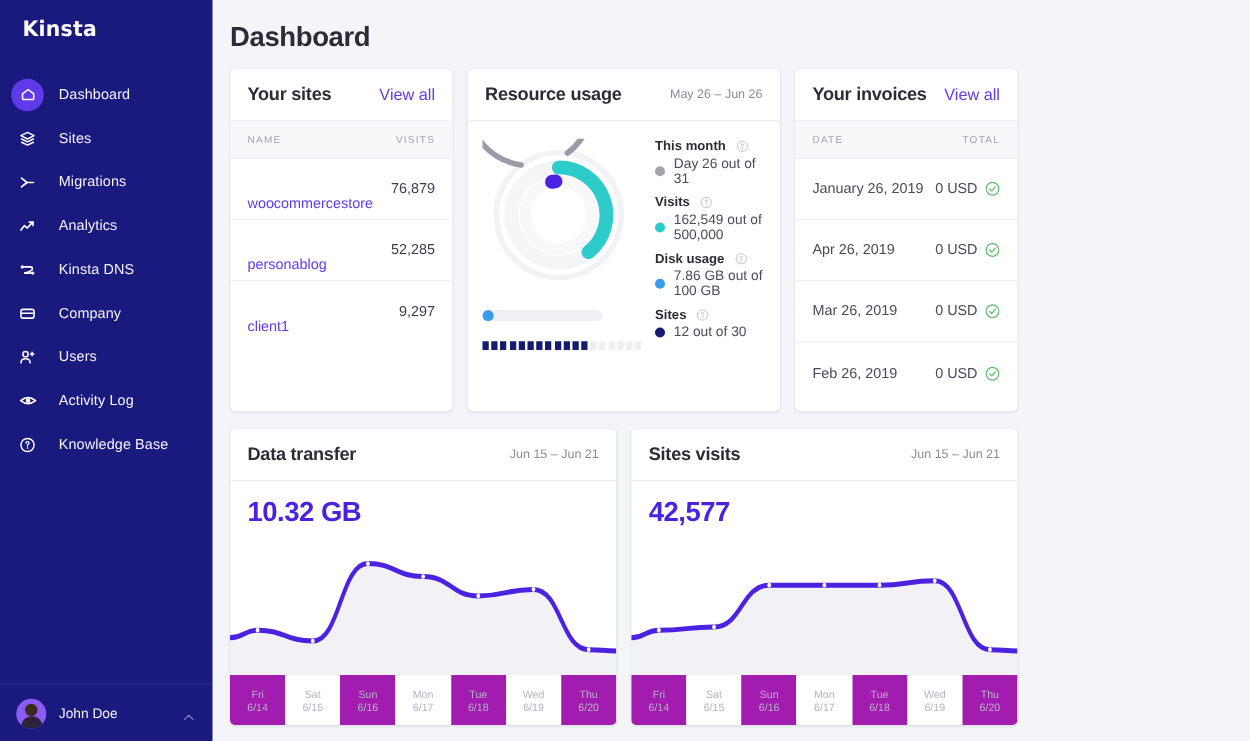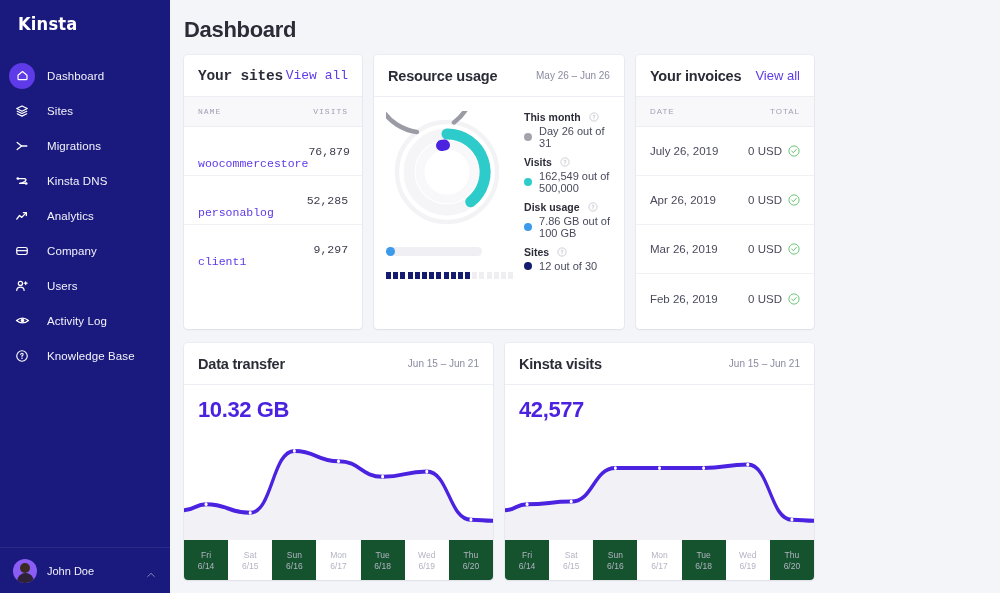--- a/index.html
+++ b/index.html
@@ -115,21 +115,21 @@
     display: flex; justify-content: space-between; align-items: center;
     padding: 0 14px; height: 49px;
     border-bottom: 1px solid #f0f0f5;
   }
   .trow:last-child { border-bottom: none; }
   .cell-link { font-size: 11.5px; color: #5f3ae8; cursor: pointer; margin-top: 24px; }
   .cell-val { font-size: 11.5px; color: #3c3c4c; }
   .cell-date { font-size: 11.5px; color: #4a4a5c; }
   .cell-total { font-size: 11.5px; color: #4a4a5c; display: flex; align-items: center; gap: 6px; }
 
-  .card-sites { width: 228px; font-family: Liberation Mono, monospace; }
+  .card-sites { width: 228px; }
   .card-resource { width: 320px; }
   .card-invoices { width: 228px; }
 
   
   .res-body { display: flex; padding: 10px 12px 0 12px; height: 232px; }
   .res-left { width: 130px; padding-top: 4px; }
   .res-right { flex: 1; padding: 4px 0 0 8px; }
   .legend-group { margin-bottom: 7px; }
   .legend-title {
     font-size: 10.5px; font-weight: bold; color: #2c2c38;
@@ -157,21 +157,21 @@
     font-size: 22px; font-weight: bold; color: #4a22e0;
     padding: 12px 0 0 14px; letter-spacing: -.4px;
   }
   .chart-area { position: absolute; left: 0; right: 0; top: 85px; height: 112px; }
   .chart-area svg { display: block; width: 100%; height: 112px; }
   .xaxis { position: absolute; left: 0; right: 0; top: 197px; height: 40px; display: flex; }
   .xcol {
     flex: 1; display: flex; flex-direction: column; align-items: center;
     justify-content: center; gap: 1px; height: 40px;
   }
-  .xcol.alt { background: #14532d; }
+  .xcol.alt { background: #a21caf; }
   .xcol.shade { background: #ffffff; }
   .xd { font-size: 8.5px; color: #b3b3c4; }
 </style>
 </head>
 <body>
 
 <div class="app">
 
   <aside class="sidebar">
     <div class="brand">
@@ -201,43 +201,43 @@
       </div>
 
       <div class="nav-item">
         <span class="nav-icon">
           <svg width="14" height="14" viewBox="0 0 16 16">
               <path d="M2.5 4 L7.5 8 L2.5 12" fill="none" stroke="#fff" stroke-width="1.5" stroke-linecap="round" stroke-linejoin="round"></path>
               <path d="M7.5 8 L13.5 8" fill="none" stroke="#fff" stroke-width="1.5" stroke-linecap="round"></path>
             </svg>
         </span>
         <span class="nav-label">Migrations</span>
+      </div>
+
+      <div class="nav-item">
+        <span class="nav-icon">
+          <svg width="14" height="14" viewBox="0 0 16 16">
+              <path d="M2 11.5 L5.2 7.4 L7.8 9.6 L12.8 4.2" fill="none" stroke="#fff" stroke-width="1.5" stroke-linecap="round" stroke-linejoin="round"></path>
+              <path d="M9.6 4.2 L13 4.2 L13 7.4" fill="none" stroke="#fff" stroke-width="1.5" stroke-linecap="round" stroke-linejoin="round"></path>
+            </svg>
+        </span>
+        <span class="nav-label">Analytics</span>
       </div>
 
       <div class="nav-item">
         <span class="nav-icon">
           <svg width="14" height="14" viewBox="0 0 16 16">
             <path d="M3 5.2 L10.5 5.2" fill="none" stroke="#fff" stroke-width="1.5" stroke-linecap="round"></path>
             <path d="M5.5 10.8 L13 10.8" fill="none" stroke="#fff" stroke-width="1.5" stroke-linecap="round"></path>
             <path d="M10.5 5.2 Q13.2 5.2 12.2 7.6 Q11.2 9.4 5.5 10.8" fill="none" stroke="#fff" stroke-width="1.5" stroke-linecap="round"></path>
             <circle cx="3.2" cy="5.2" r="1.5" fill="#fff"></circle>
             <circle cx="12.8" cy="10.8" r="1.5" fill="#fff"></circle>
           </svg>
         </span>
         <span class="nav-label">Kinsta DNS</span>
-      </div>
-
-      <div class="nav-item">
-        <span class="nav-icon">
-          <svg width="14" height="14" viewBox="0 0 16 16">
-              <path d="M2 11.5 L5.2 7.4 L7.8 9.6 L12.8 4.2" fill="none" stroke="#fff" stroke-width="1.5" stroke-linecap="round" stroke-linejoin="round"></path>
-              <path d="M9.6 4.2 L13 4.2 L13 7.4" fill="none" stroke="#fff" stroke-width="1.5" stroke-linecap="round" stroke-linejoin="round"></path>
-            </svg>
-        </span>
-        <span class="nav-label">Analytics</span>
       </div>
 
       <div class="nav-item">
         <span class="nav-icon">
           <svg width="14" height="14" viewBox="0 0 16 16">
               <rect x="2" y="4" width="12" height="8" rx="2" fill="none" stroke="#fff" stroke-width="1.4"></rect>
               <path d="M2 7.6 L14 7.6" fill="none" stroke="#fff" stroke-width="1.4"></path>
             </svg>
         </span>
         <span class="nav-label">Company</span>
@@ -439,21 +439,21 @@
       <div class="card card-invoices">
         <div class="card-head">
           <span class="card-title">Your invoices</span>
           <span class="view-all">View all</span>
         </div>
         <div class="thead">
           <span class="th">DATE</span>
           <span class="th">TOTAL</span>
         </div>
         <div class="trow">
-          <span class="cell-date">July 26, 2019</span>
+          <span class="cell-date">January 26, 2019</span>
           <span class="cell-total">
             <span>0 USD</span>
             <svg width="12" height="12" viewBox="0 0 16 16">
                 <circle cx="8" cy="8" r="6.8" fill="none" stroke="#5cbd6a" stroke-width="1.2"></circle>
                 <path d="M5 8.2 L7.2 10.2 L11 5.9" fill="none" stroke="#5cbd6a" stroke-width="1.3" stroke-linecap="round" stroke-linejoin="round"></path>
               </svg>
           </span>
         </div>
         <div class="trow">
           <span class="cell-date">Apr 26, 2019</span>
@@ -536,21 +536,21 @@
             </div>
             <div class="xcol alt">
               <span class="xd">Thu</span>
               <span class="xd">6/20</span>
             </div>
           </div>
       </div>
 
       <div class="card card-chart">
         <div class="card-head">
-          <span class="card-title">Kinsta visits</span>
+          <span class="card-title">Sites visits</span>
           <span class="date-range">Jun 15 – Jun 21</span>
         </div>
         <div class="chart-value">42,577</div>
         <div class="chart-area">
             <svg viewBox="0 0 392 112" preserveAspectRatio="none">
               <path d="M 0 82.2 C 14 82.2, 14 76.2, 28 76.2 C 56 76.2, 56 73.6, 84 73.6 C 112 73.6, 112 40.1, 140 40.1 C 168 40.1, 168 40.1, 196 40.1 C 224 40.1, 224 40.1, 252 40.1 C 280 40.1, 280 36.6, 308 36.6 C 336 36.6, 336 91.7, 364 91.7 C 378 91.7, 378 92.7, 392 92.7 L 392 112 L 0 112 Z" fill="#f2f2f6"></path>
               <path d="M 0 82.2 C 14 82.2, 14 76.2, 28 76.2 C 56 76.2, 56 73.6, 84 73.6 C 112 73.6, 112 40.1, 140 40.1 C 168 40.1, 168 40.1, 196 40.1 C 224 40.1, 224 40.1, 252 40.1 C 280 40.1, 280 36.6, 308 36.6 C 336 36.6, 336 91.7, 364 91.7 C 378 91.7, 378 92.7, 392 92.7" fill="none" stroke="#4a22e0" stroke-width="4" stroke-linecap="round"></path>
               <circle cx="28" cy="76.2" r="1.9" fill="#ffffff"></circle>
               <circle cx="84" cy="73.6" r="1.9" fill="#ffffff"></circle>
               <circle cx="140" cy="40.1" r="1.9" fill="#ffffff"></circle>

